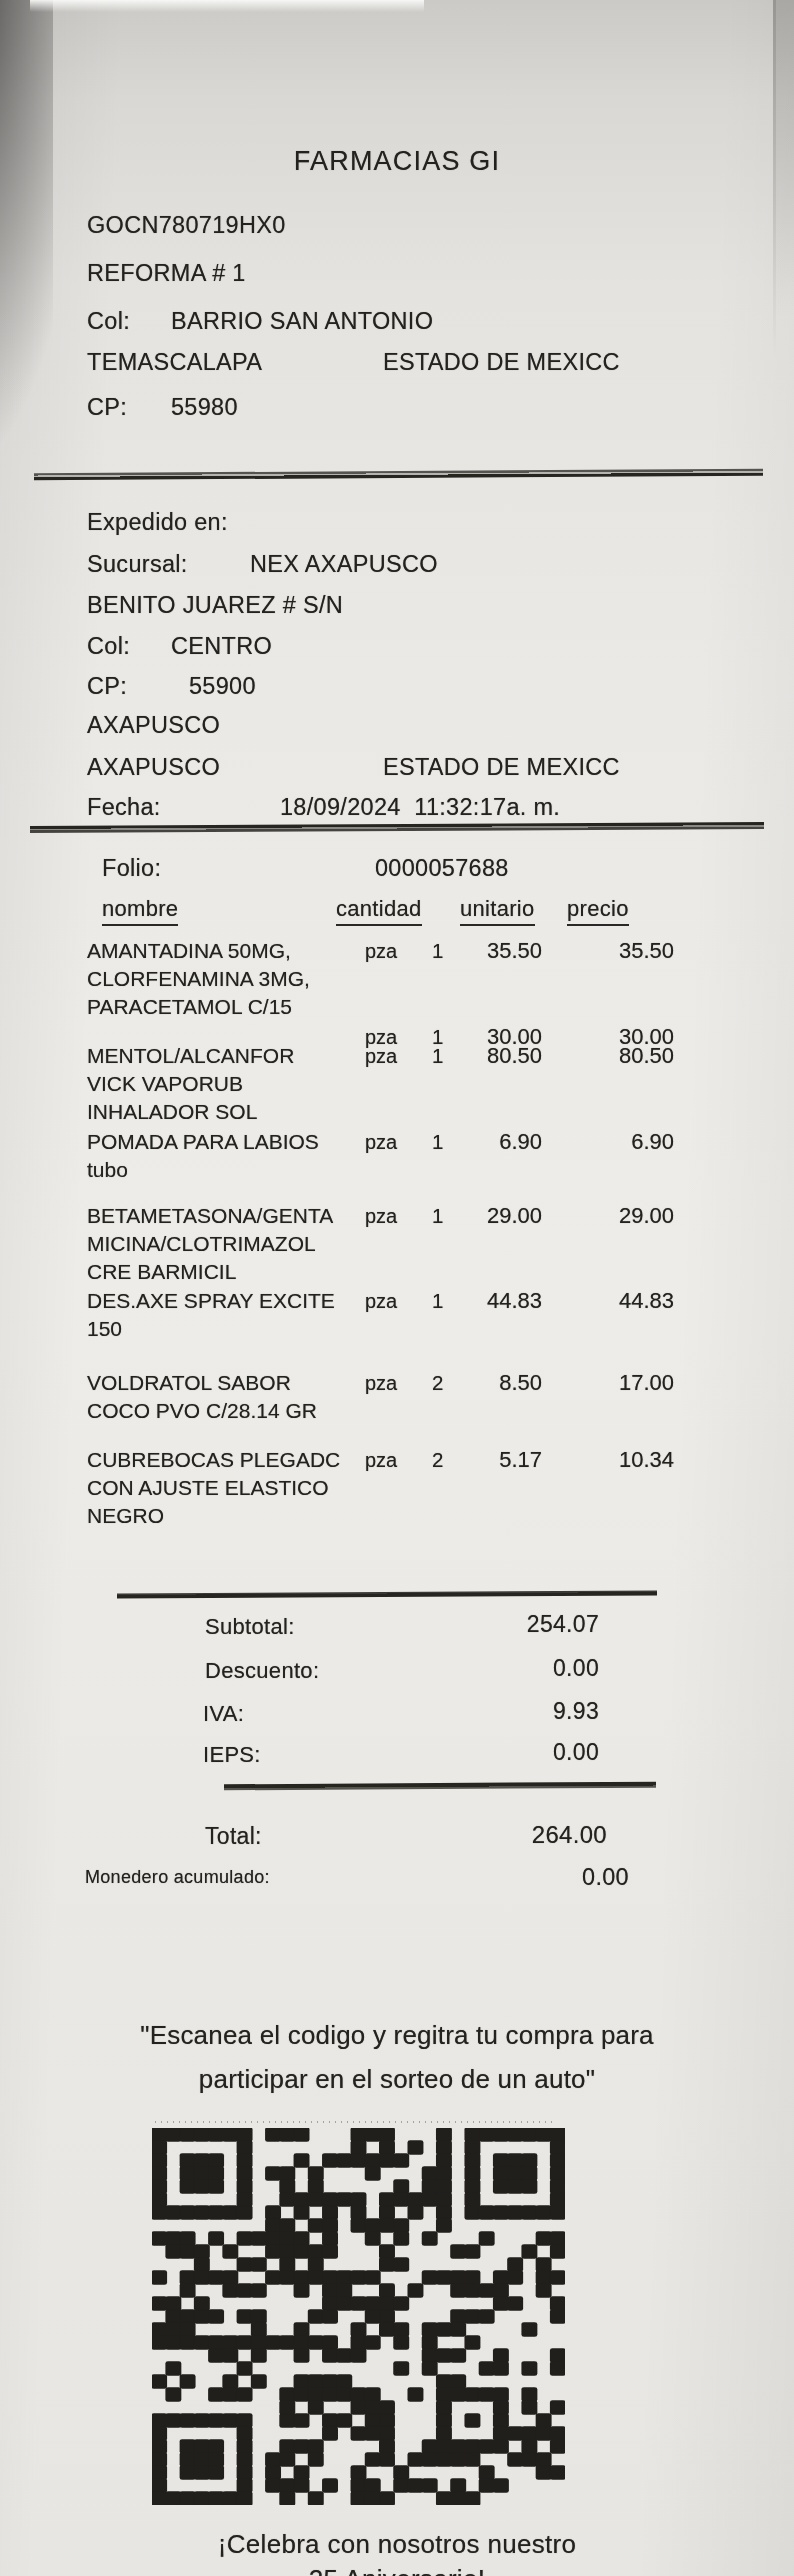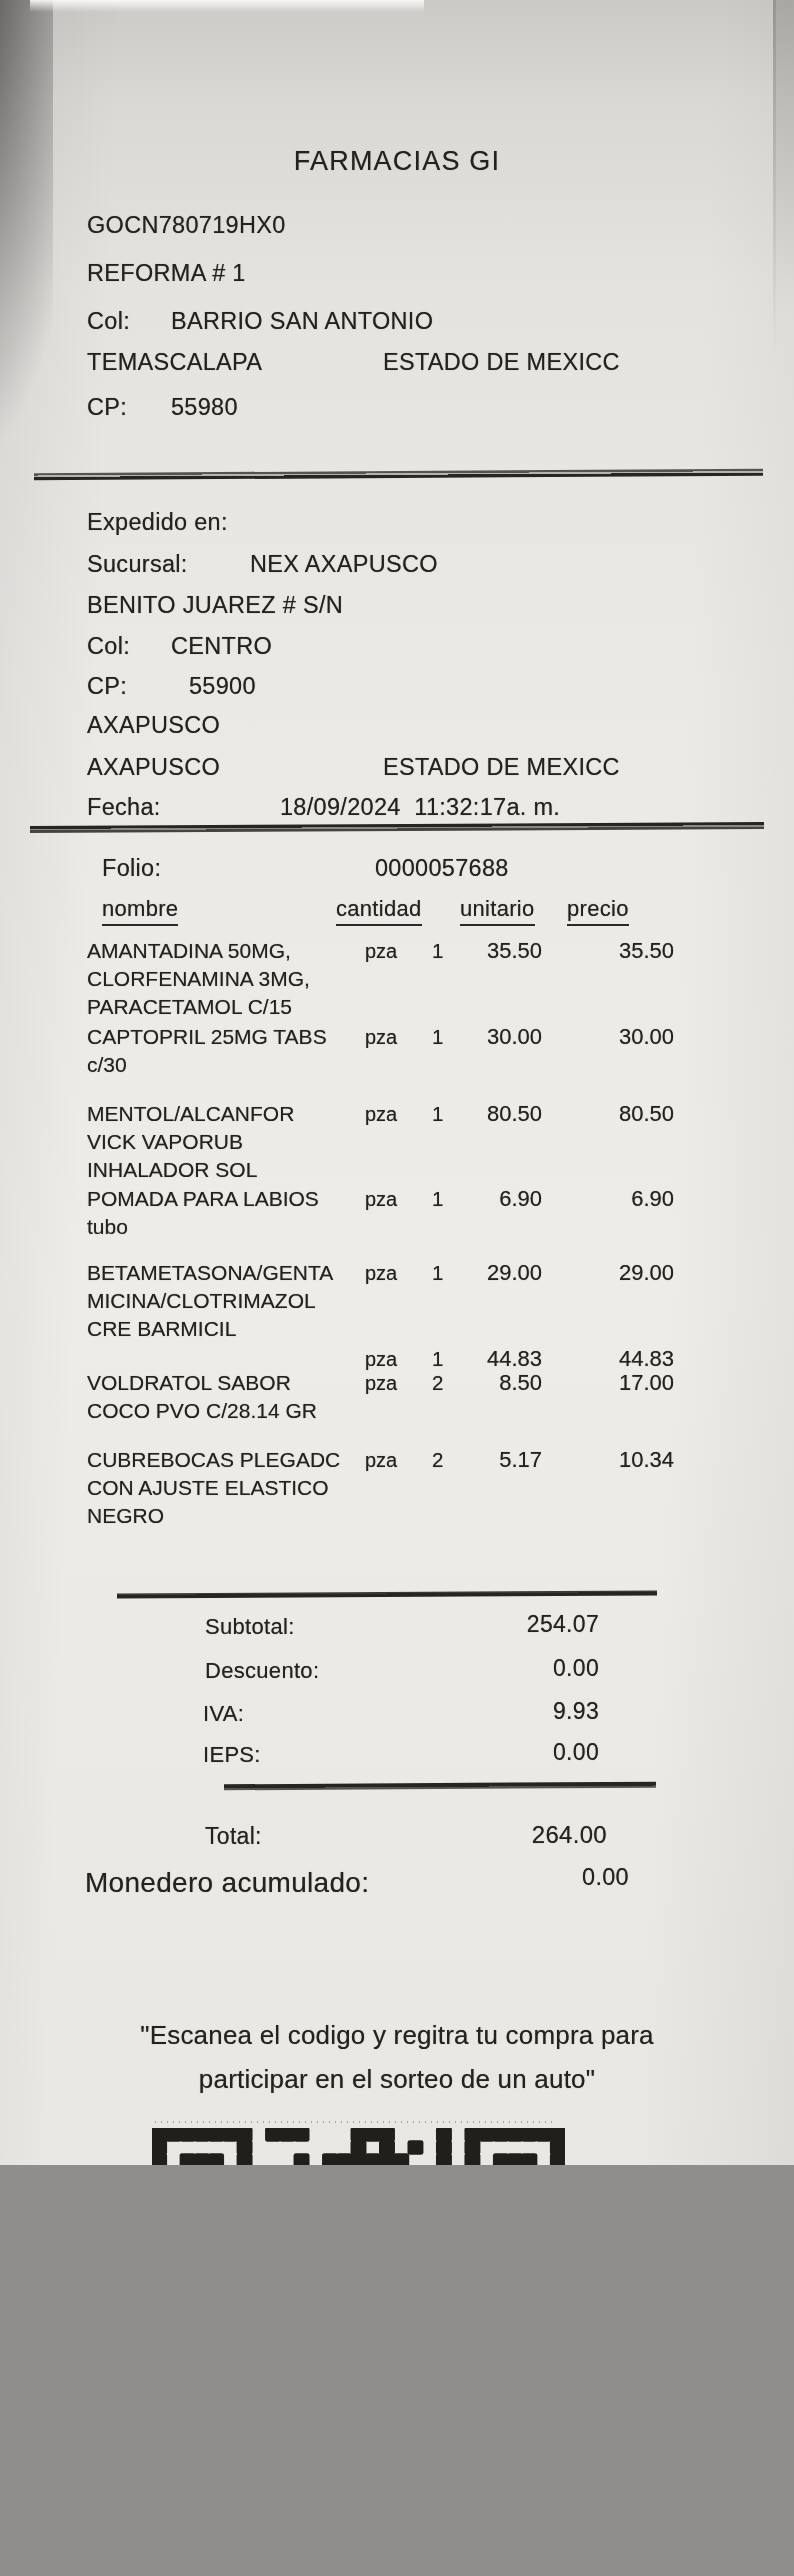--- a/index.html
+++ b/index.html
@@ -1,16 +1,16 @@
 <!DOCTYPE html>
 <html style="font-size:12px"><head>
 <meta charset="utf-8">
 <style>
   html,body{margin:0;padding:0;background:#8f8e8c;}
-  .stage{position:relative;width:794px;height:2165px;overflow:hidden;
+  .stage{position:relative;width:794px;height:2576px;overflow:hidden;
     font-family:"Liberation Sans","DejaVu Sans",sans-serif;color:#23221f;}
   .paper{position:absolute;inset:0;overflow:hidden;
     background:
       linear-gradient(92deg, rgba(0,0,0,0.06), rgba(0,0,0,0) 14%, rgba(0,0,0,0) 82%, rgba(0,0,0,0.05)),
       linear-gradient(180deg,#cbcac7 0px,#d9d8d5 99px,#e4e3e0 288px,#eae9e6 682px,#edece8 1288px,#eae8e4 1970px,#e8e6e2 2576px);}
   .edge-left{position:absolute;left:0;top:0;width:53px;height:682px;pointer-events:none;
     background:radial-gradient(ellipse 197px 720px at -45px -45px, rgba(52,51,49,0.9), rgba(52,51,49,0) 72%);}
   .top-sheen{position:absolute;top:0;left:30px;width:394px;height:12px;pointer-events:none;
     background:linear-gradient(180deg, rgba(252,252,250,0.9), rgba(252,252,250,0));}
   .crease-right{position:absolute;top:0;right:18px;width:3px;height:356px;pointer-events:none;
@@ -107,22 +107,20 @@
         <div class="item">
           <div class="i-name">AMANTADINA 50MG,
 CLORFENAMINA 3MG,
 PARACETAMOL C/15</div>
           <div class="i-unit">pza</div>
           <div class="i-qty">1</div>
           <div class="i-unitario">35.50</div>
           <div class="i-precio">35.50</div>
         </div>
         <div class="item">
-          <div class="i-name">CAPTOPRIL 25MG TABS
-c/30</div>
           <div class="i-unit">pza</div>
           <div class="i-qty">1</div>
           <div class="i-unitario">30.00</div>
           <div class="i-precio">30.00</div>
         </div>
         <div class="item">
           <div class="i-name">MENTOL/ALCANFOR
 VICK VAPORUB
 INHALADOR SOL</div>
           <div class="i-unit">pza</div>
@@ -141,20 +139,22 @@
         <div class="item">
           <div class="i-name">BETAMETASONA/GENTA
 MICINA/CLOTRIMAZOL
 CRE BARMICIL</div>
           <div class="i-unit">pza</div>
           <div class="i-qty">1</div>
           <div class="i-unitario">29.00</div>
           <div class="i-precio">29.00</div>
         </div>
         <div class="item">
+          <div class="i-name">DES.AXE SPRAY EXCITE
+150</div>
           <div class="i-unit">pza</div>
           <div class="i-qty">1</div>
           <div class="i-unitario">44.83</div>
           <div class="i-precio">44.83</div>
         </div>
         <div class="item">
           <div class="i-name">VOLDRATOL SABOR
 COCO PVO C/28.14 GR</div>
           <div class="i-unit">pza</div>
           <div class="i-qty">2</div>
@@ -180,21 +180,21 @@
     <div class="tot-value line" style="left:432px;top:1655px;width:167px">0.00</div>
     <div class="tot-label line" style="left:203px;top:1701px">IVA:</div>
     <div class="tot-value line" style="left:432px;top:1698px;width:167px">9.93</div>
     <div class="tot-label line" style="left:203px;top:1742px">IEPS:</div>
     <div class="tot-value line" style="left:432px;top:1739px;width:167px">0.00</div>
 
     <div class="divider div-d" style="top:1783px;left:224px;width:432px;transform:rotate(-0.35deg)"></div>
 
     <div class="line" style="left:205px;top:1823px;font-size:23px">Total:</div>
     <div class="line" style="left:440px;top:1821px;width:167px;text-align:right;font-size:24px">264.00</div>
-    <div class="line" style="left:85px;top:1867px;font-size:28px">Monedero acumulado:</div>
+    <div class="line" style="left:85px;top:1867px;font-size:18px">Monedero acumulado:</div>
     <div class="line" style="left:462px;top:1864px;width:167px;text-align:right;font-size:23.5px">0.00</div>
 
     <div class="line centered" id="quote">"Escanea el codigo y regitra tu compra para
 participar en el sorteo de un auto"</div>
 
     <div id="scuff"></div>
     <svg id="qr" viewBox="0 0 29 29" preserveAspectRatio="none">
         <rect x="-0.06" y="-0.06" width="1.12" height="1.12" rx="0.18" fill="#211f1c"></rect>
         <rect x="0.94" y="-0.06" width="1.12" height="1.12" rx="0.18" fill="#211f1c"></rect>
         <rect x="1.94" y="-0.06" width="1.12" height="1.12" rx="0.18" fill="#211f1c"></rect>

